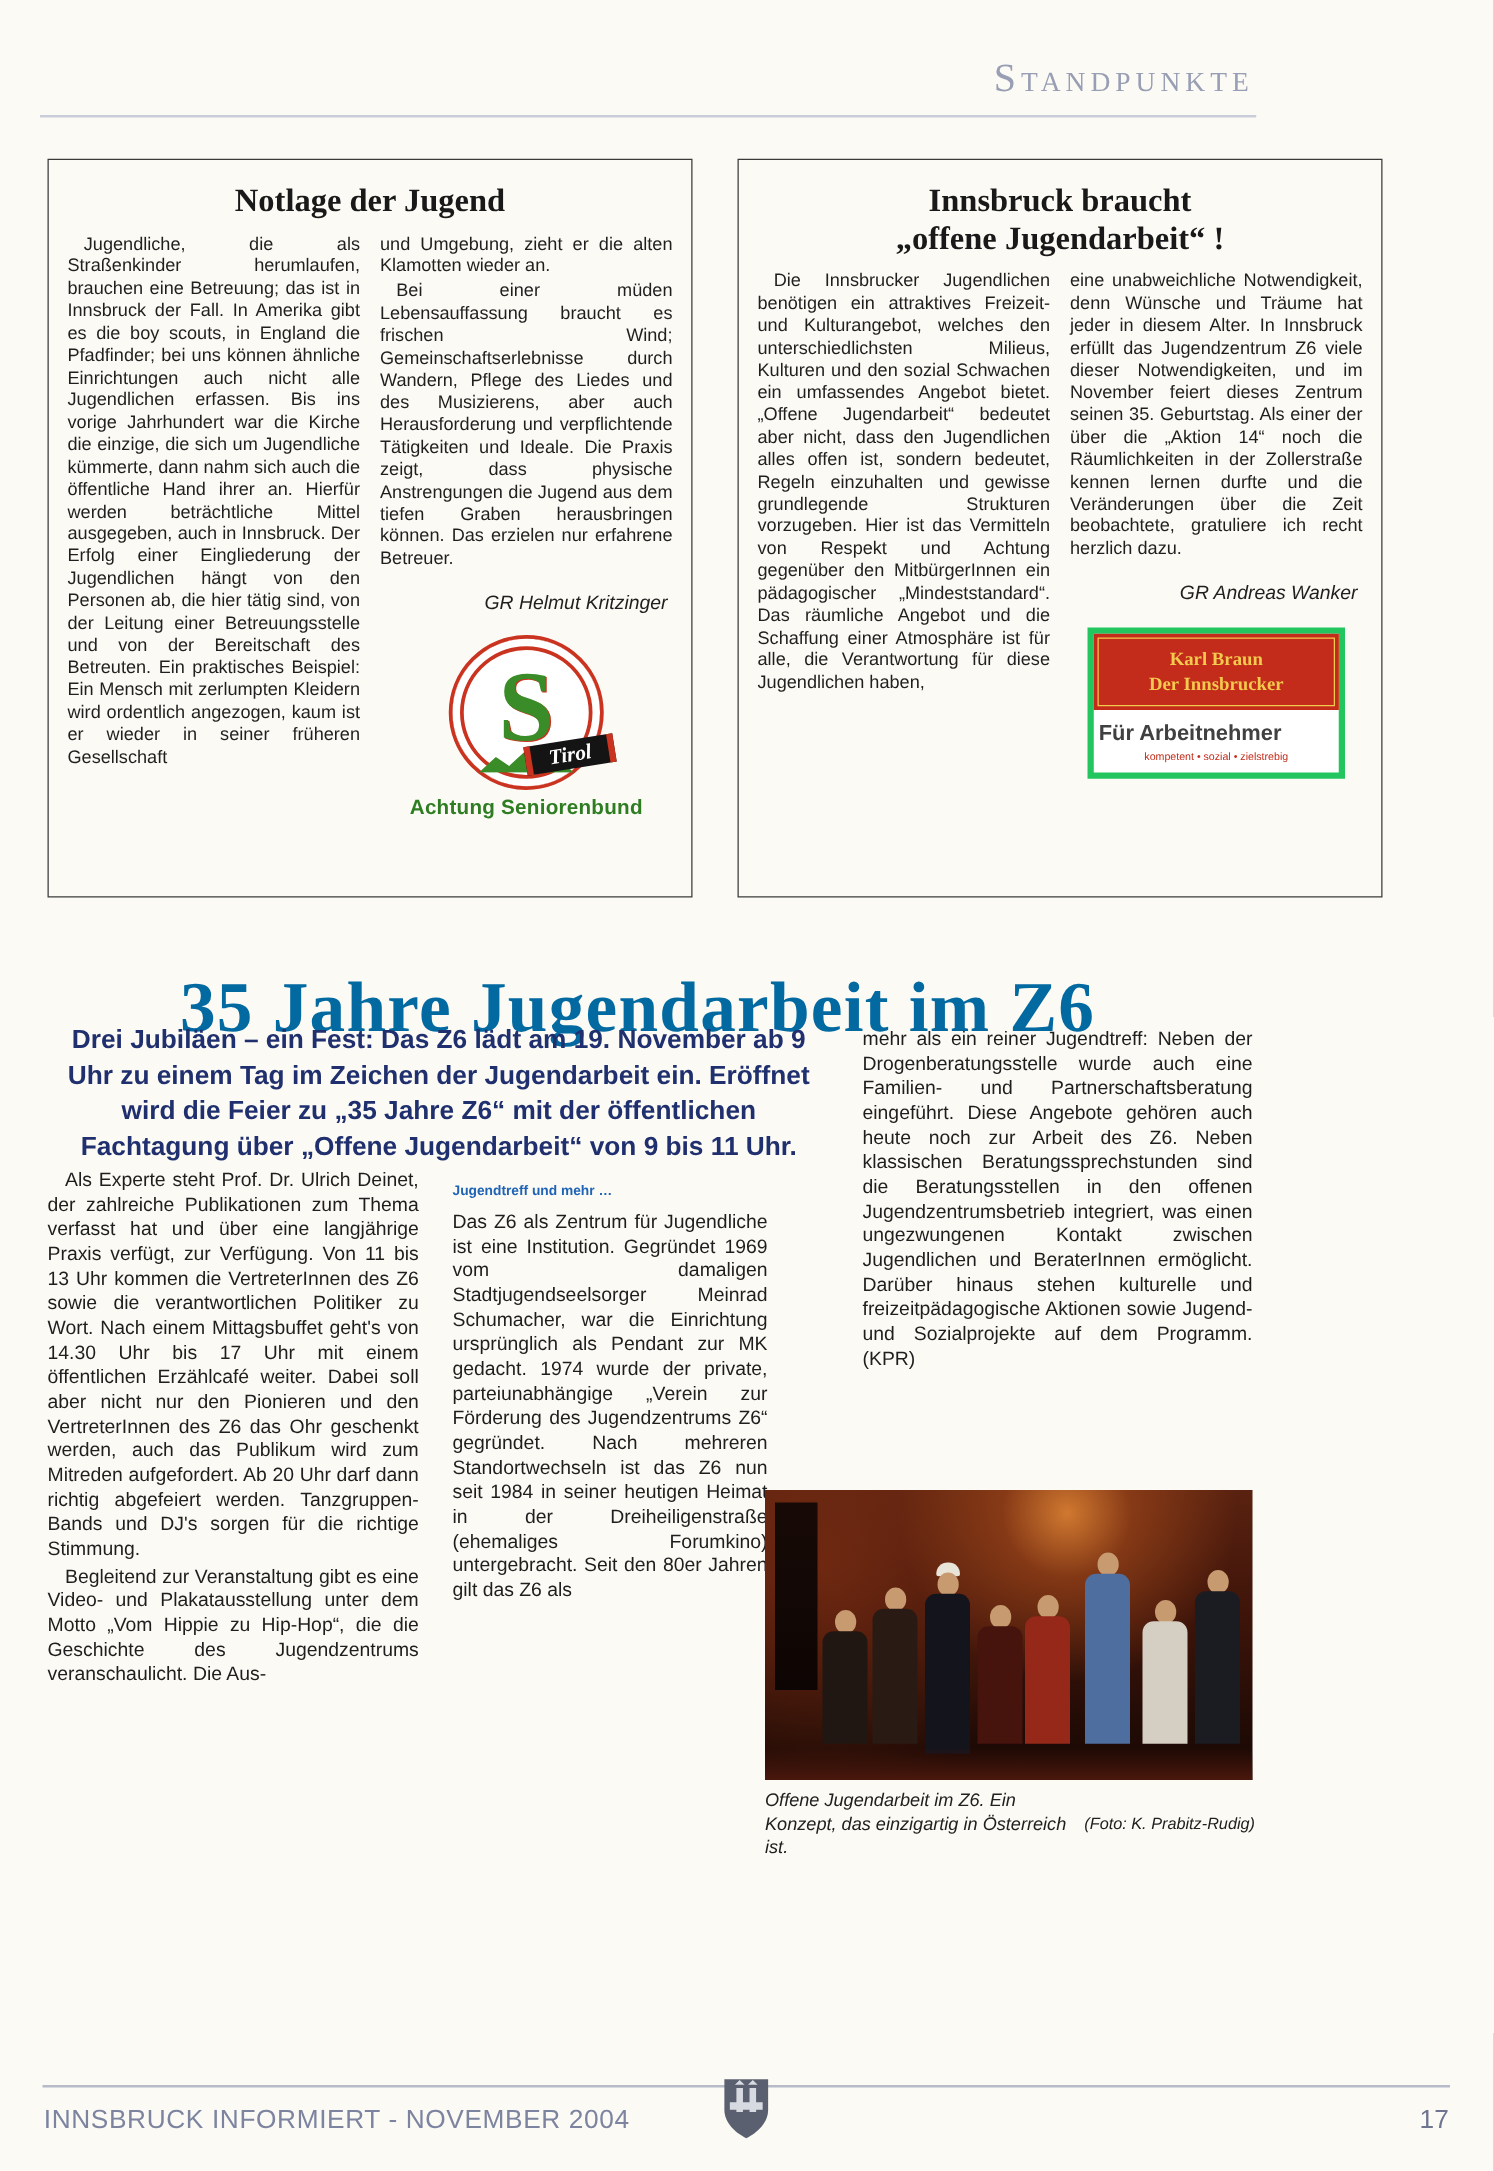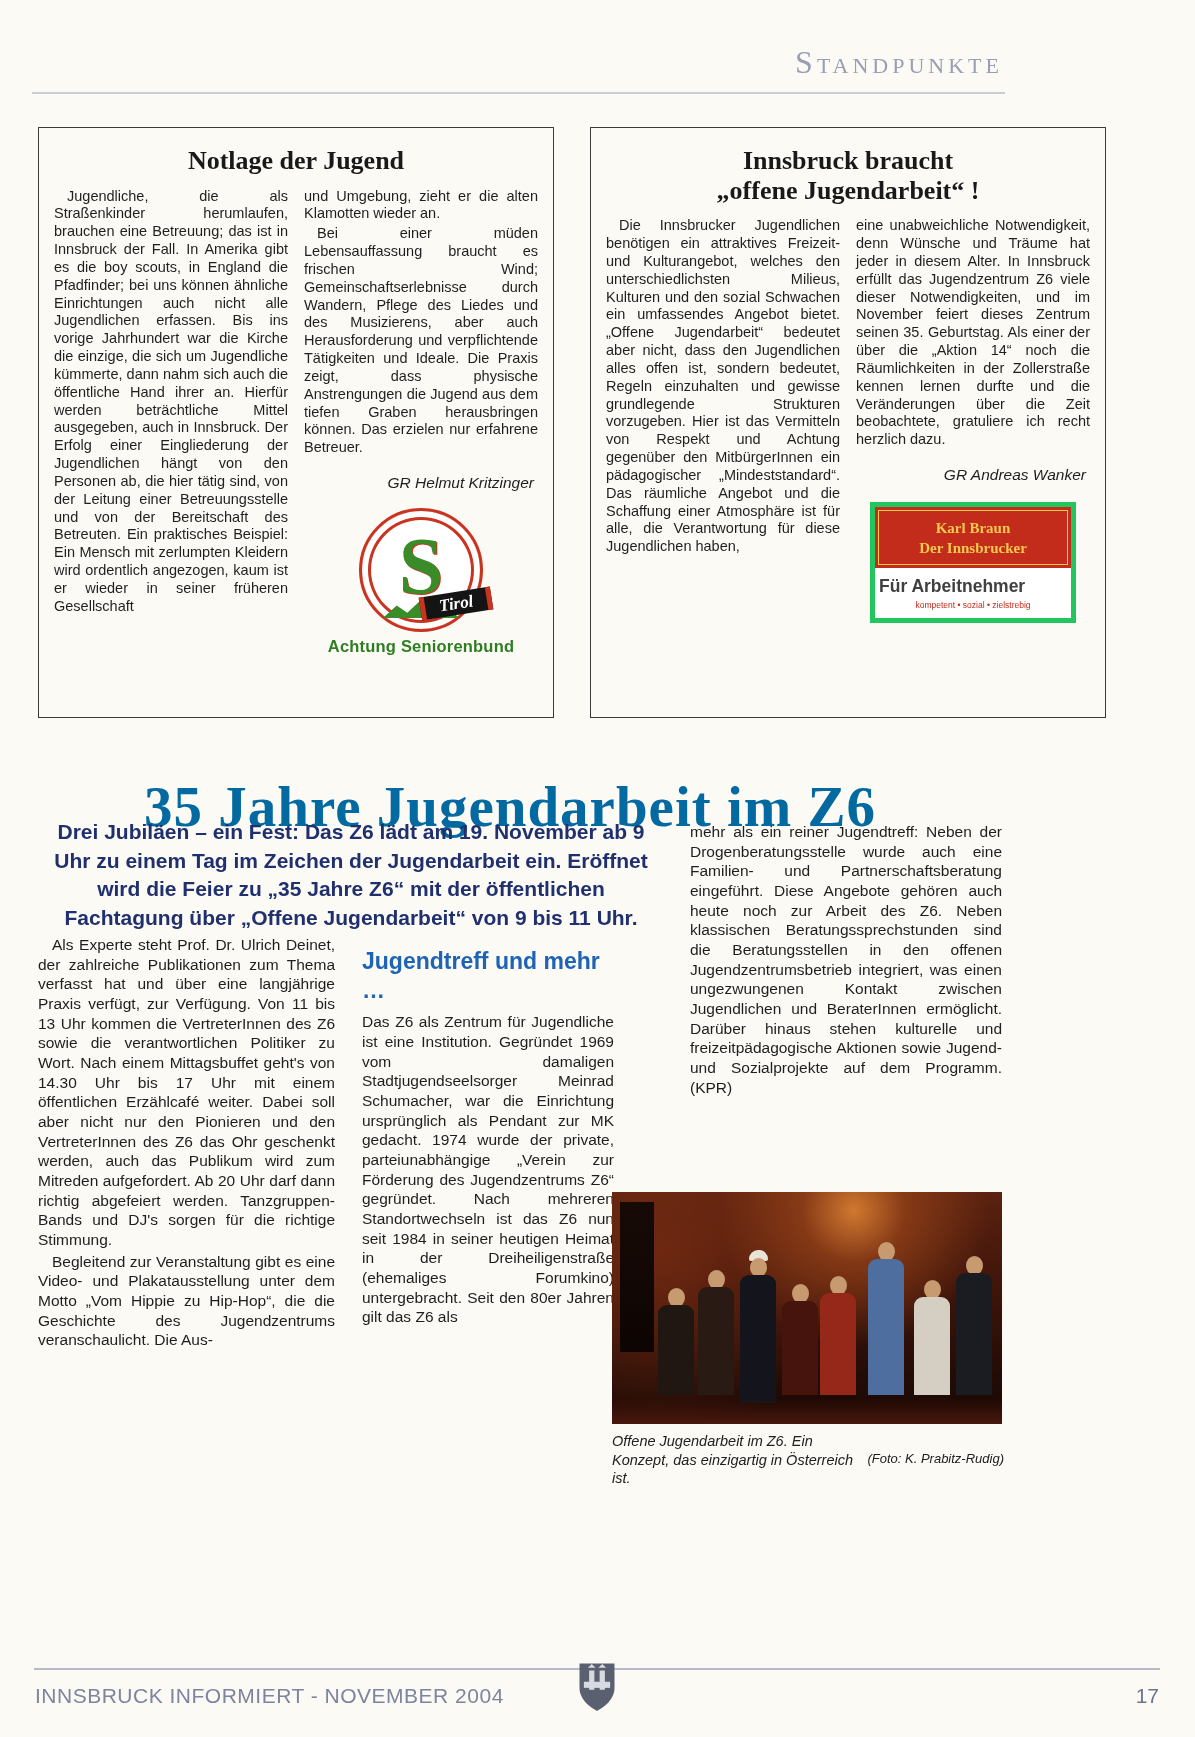--- a/index.html
+++ b/index.html
@@ -39,21 +39,21 @@
   
   .feature-headline{position:absolute;top:736px;left:0;width:1020px;text-align:center;font-family:"Liberation Serif",serif;font-weight:bold;font-size:57px;color:#0369a1;letter-spacing:1px;}
   .feature-intro{position:absolute;top:818px;left:42px;width:618px;text-align:center;font-weight:bold;font-size:21px;line-height:1.36;color:#20306e;}
   .feature-col{position:absolute;font-size:15.5px;line-height:1.27;text-align:justify;hyphens:auto;-webkit-hyphens:auto;color:#1e1e1e;}
   .fc1{left:38px;top:935px;width:297px;}
   .fc2{left:362px;top:935px;width:252px;}
   .fc3{left:690px;top:822px;width:312px;}
   .feature-col p{margin:0;text-indent:14px;}
   .feature-col p.cont{text-indent:0;}
   .feature-col p+p{margin-top:2px;}
-  .feature-subhead{font-weight:bold;font-size:23px;color:#1e63b5;margin:12px 0 7px;text-align:left;}
+  .feature-subhead{font-weight:bold;font-size:11px;color:#1e63b5;margin:12px 0 7px;text-align:left;}
 
   
   .photo{position:absolute;left:612px;top:1192px;width:390px;height:232px;overflow:hidden;background:
     radial-gradient(circle at 62% 8%, rgba(222,130,52,.9) 0%, rgba(150,66,24,.75) 16%, rgba(90,30,12,0) 42%),
     radial-gradient(circle at 12% 26%, rgba(120,44,18,.8) 0%, rgba(60,18,8,0) 48%),
     linear-gradient(180deg,#5a2210 0%,#40150a 40%,#240c06 78%,#180703 100%);}
   .photo::after{content:"";position:absolute;left:0;bottom:0;width:100%;height:26px;background:linear-gradient(180deg,rgba(90,27,16,0),#4a180d);}
   .doorway{position:absolute;left:8px;top:10px;width:34px;height:150px;background:linear-gradient(180deg,#170a06,#0d0503);}
   .person{position:absolute;}
   .head{width:17px;height:19px;border-radius:50%;background:#c79a70;margin:0 auto;}

